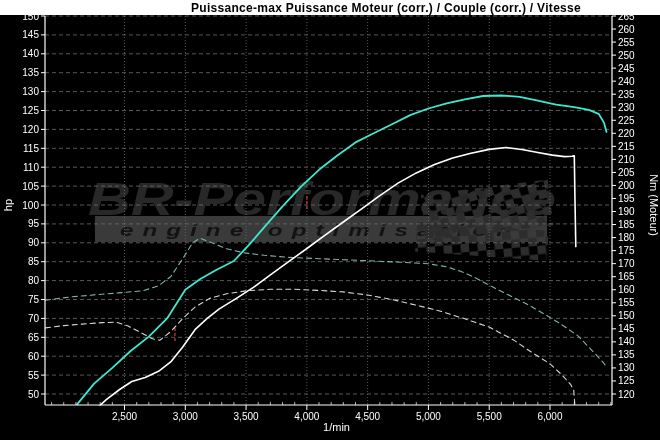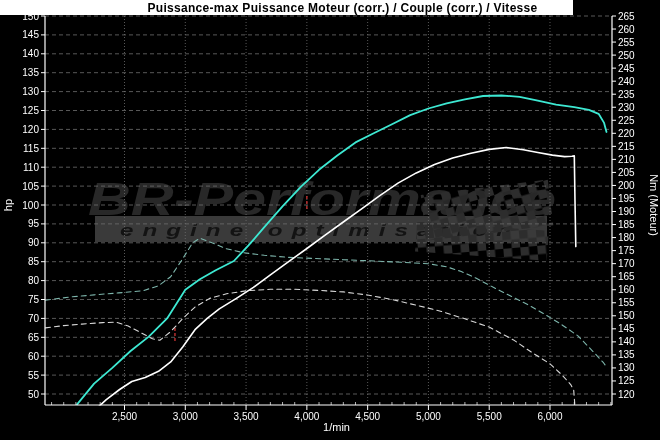--- a/index.html
+++ b/index.html
@@ -1,18 +1,18 @@
 <!DOCTYPE html>
 <html><head>
 <meta charset="utf-8">
 <style>
   html,body{margin:0;padding:0;background:#000;}
   #stage{position:relative;width:660px;height:440px;background:#000;overflow:hidden;
          font-family:"Liberation Sans",sans-serif;}
-  #titlebar{position:absolute;left:0;top:0;width:573px;height:15px;background:#ffffff;
+  #titlebar{position:absolute;left:0;top:0;width:660px;height:15px;background:#ffffff;
             z-index:3;display:flex;align-items:center;justify-content:center;}
   #titlebar span{display:block;width:100%;text-align:center;padding-left:112px;box-sizing:border-box;
             font-size:12px;font-weight:bold;color:#000;letter-spacing:0.3px;white-space:nowrap;}
   #chart{position:absolute;left:0;top:0;z-index:1;}
   text{font-family:"Liberation Sans",sans-serif;}
 </style>
 </head>
 <body>
 
 <div id="stage">

